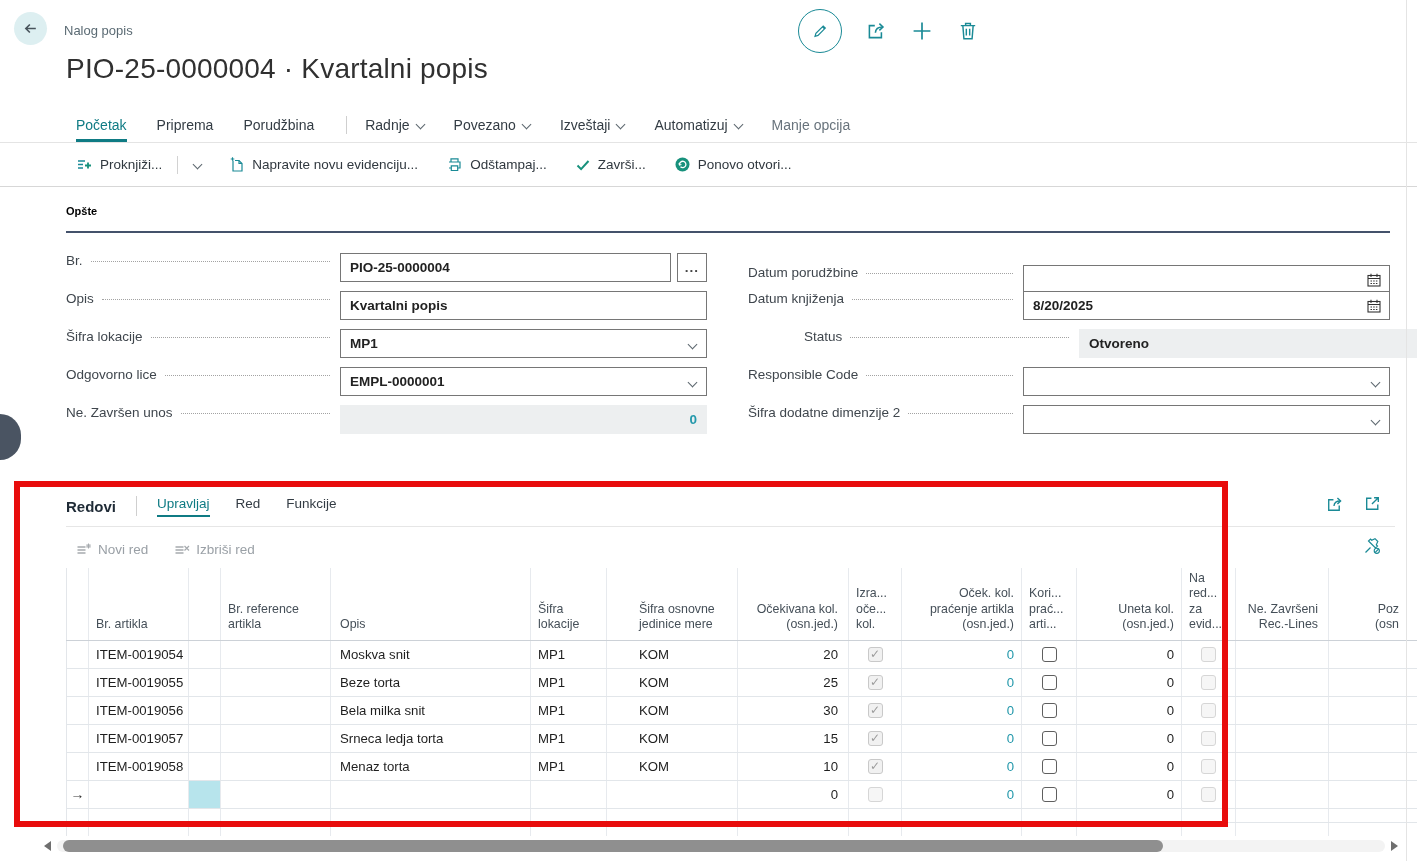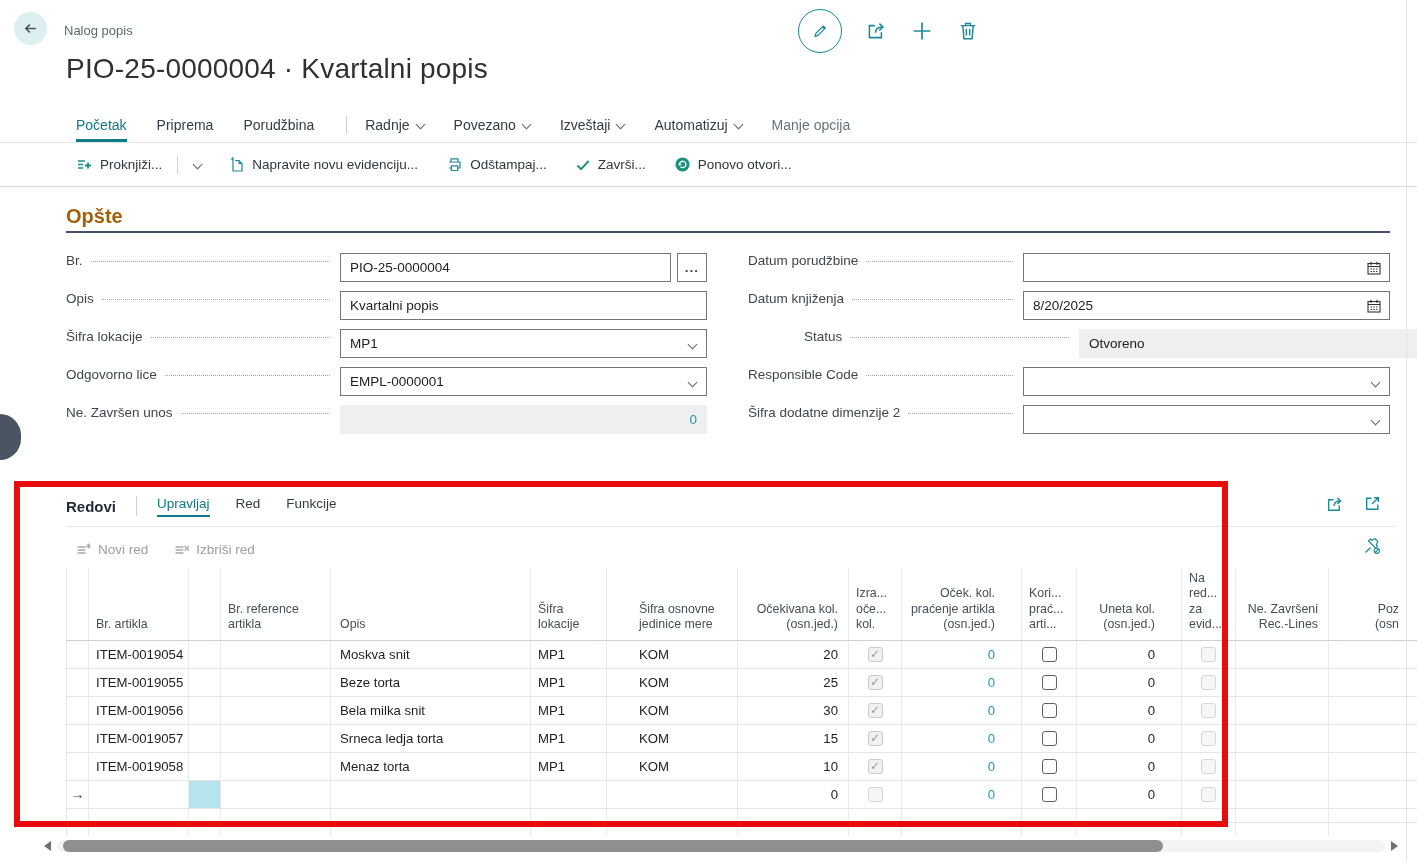--- a/index.html
+++ b/index.html
@@ -35,29 +35,29 @@
   .action { display:flex; align-items:center; gap:7px; font-size:13.5px; color:#30383f; cursor:pointer; }
   .action + .action { margin-left:28px; }
   .asep { width:1px; height:18px; background:#d2d2d2; margin:0 8px; }
 
   
   .chev { width:8px; height:8px; display:inline-block; position:relative; }
   .chev::after { content:""; position:absolute; left:1px; top:0px; width:6px; height:6px;
     border-right:1.4px solid #5c666e; border-bottom:1.4px solid #5c666e; transform:rotate(45deg); }
 
   
-  .section-title { left:66px; top:205px; font-size:20px; font-weight:700; color:#a16207; }
+  .section-title { left:66px; top:205px; font-size:11px; font-weight:700; color:#000000; }
   .section-rule { left:66px; top:231px; width:1324px; height:2px; background:#44526b; }
   .frow { position:absolute; display:flex; height:29px; }
   .flabel { font-size:13.5px; color:#3f464d; white-space:nowrap; }
   .dots { flex:1; border-bottom:1px dotted #a3a3a3; height:1px; margin:8px 10px 0 8px; }
   .control { width:367px; display:flex; align-items:center; flex:none; }
   .input { height:29px; border:1px solid #767676; background:#fff; display:flex; align-items:center;
     padding:0 9px; font-size:13.5px; color:#222; flex:1; position:relative; }
-  .input .val { flex:1; white-space:nowrap; overflow:hidden; }
+  .input .val { flex:1; white-space:nowrap; overflow:hidden;font-weight:bold; }
   .input.select { padding-right:28px; cursor:pointer; }
   .input.select .chev { position:absolute; right:10px; top:11px; }
   .assist-btn { width:30px; height:29px; border:1px solid #767676; margin-left:6px; display:flex;
     align-items:center; justify-content:center; font-weight:700; color:#444; cursor:pointer; letter-spacing:1px; }
   .input.disabled { border-color:transparent; background:#edeff0; }
   .val.link-val { color:#2398ab; text-align:right; }
   .cal-icon { position:absolute; right:7px; top:6px; cursor:pointer; }
 
   
   .lines-region { left:66px; top:490px; width:1351px; height:346px; }
@@ -77,21 +77,21 @@
   .table-wrap { position:absolute; left:0; top:78px; width:1360px; height:268px; overflow:hidden; }
   table { border-collapse:collapse; table-layout:fixed; width:1357px; border-left:1px solid #e3e6ea; }
   th, td { border-right:1px solid #e7eaee; border-bottom:1px solid #e2e6ea; overflow:hidden;
     font-weight:400; vertical-align:middle; }
   thead th { height:72px; vertical-align:bottom; padding-bottom:7px; font-size:12.4px; color:#454f58;
     white-space:pre-line; text-align:left; line-height:1.25; border-bottom:1px solid #ccd1d7; }
   tbody tr { height:28px; }
   tbody td { font-size:13.2px; color:#1f1f1f; }
   .pl7 { padding-left:7px; } .pl9 { padding-left:9px; } .pl32 { padding-left:32px; }
   .num { text-align:right; padding-right:10px; }
-  .num2 { text-align:right; padding-right:26px; }
+  .num2 { text-align:right; padding-right:7px; }
   .link-cell { color:#2398ab; }
   th.num, th.num2 { text-align:right; }
   th.pos-h { text-align:right; padding-right:24px; }
   .cb-cell { text-align:center; }
   .cb { width:15px; height:15px; display:inline-block; border-radius:3px; vertical-align:middle; position:relative; }
   .cb.on-dis { background:#f1f1f1; border:1px solid #c9c9c9; }
   .cb.on-dis::after { content:"✓"; position:absolute; left:1.5px; top:-1px; font-size:12px; color:#9b9b9b; }
   .cb.off-en { background:#fff; border:1px solid #5f5f5f; }
   .cb.off-dis { background:#f6f6f6; border:1px solid #d6d6d6; }
   .newrow-arrow { text-align:center; color:#333; font-size:14px; }
@@ -276,21 +276,21 @@
   <div class="abs frow" style="left:66px; top:405px; width:641px;">
     <span class="flabel">Ne. Završen unos</span>
     <span class="dots"></span>
     <div class="control">
         <div class="input disabled">
           <span class="val link-val">0</span>
         </div>
       </div>
   </div>
 
-  <div class="abs frow" style="left:748px; top:253px; width:642px;">
+  <div class="abs frow" style="left:748px; top:265px; width:642px;">
     <span class="flabel">Datum porudžbine</span>
     <span class="dots"></span>
     <div class="control">
         <div class="input">
           <span class="val"></span>
       <span class="cal-icon">
             <svg width="16" height="16" viewBox="0 0 16 16">
               <rect x="2" y="3.5" width="12" height="10.5" fill="none" stroke="#333" stroke-width="1.1"></rect>
               <path d="M2 6.5h12 M5 1.8v3.2 M11 1.8v3.2" stroke="#333" stroke-width="1.1"></path>
               <path d="M4.5 9h1.5M7.2 9h1.5M9.9 9h1.5M4.5 11.5h1.5M7.2 11.5h1.5M9.9 11.5h1.5" stroke="#333" stroke-width="1"></path>

